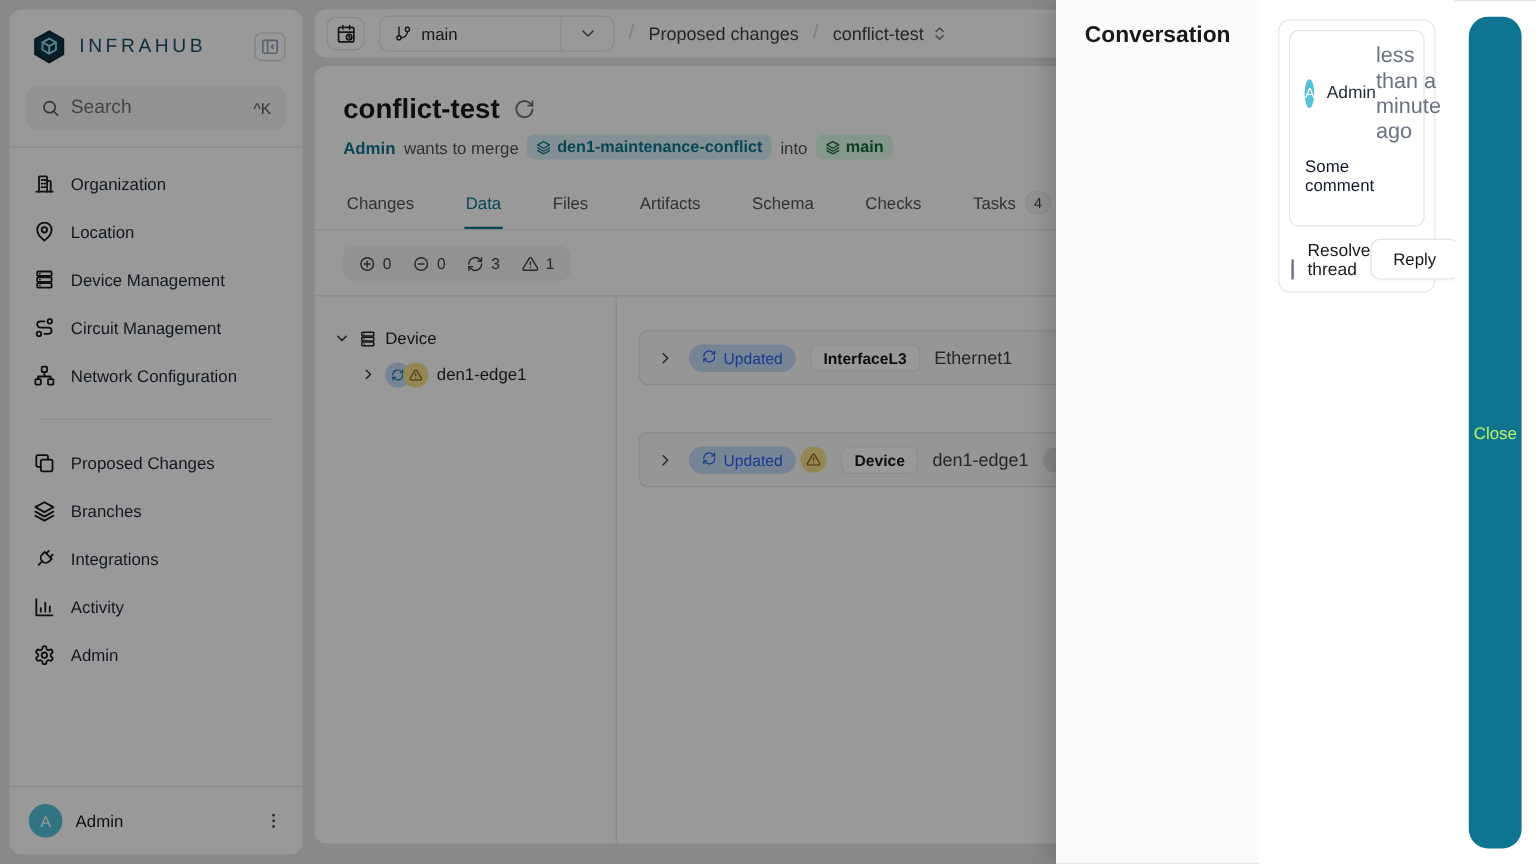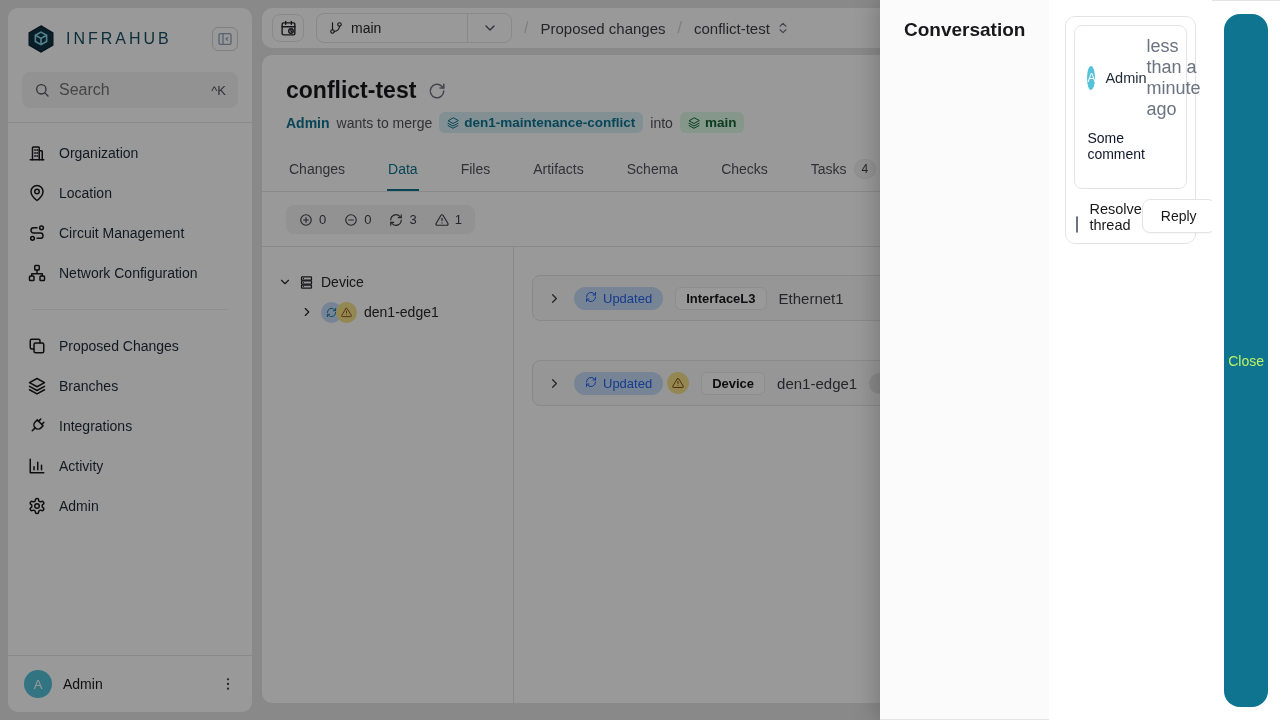--- a/index.html
+++ b/index.html
@@ -144,20 +144,29 @@
       <span>Organization</span>
     </div>
     <div class="nav-item">
       <svg class="ico" width="18" height="18" viewBox="0 0 24 24">
           <path d="M20 10c0 6-8 12-8 12s-8-6-8-12a8 8 0 0 1 16 0Z"></path>
           <circle cx="12" cy="10" r="3"></circle>
         </svg>
       <span>Location</span>
     </div>
     <div class="nav-item">
+      <svg class="ico" width="18" height="18" viewBox="0 0 24 24" stroke-width="1.8">
+          <rect x="4" y="3" width="16" height="5" rx="1"></rect>
+          <rect x="4" y="9.5" width="16" height="5" rx="1"></rect>
+          <rect x="4" y="16" width="16" height="5" rx="1"></rect>
+          <path d="M7 5.5h.01M7 12h.01M7 18.5h.01"></path>
+        </svg>
+      <span>Device Management</span>
+    </div>
+    <div class="nav-item">
       <svg class="ico" width="18" height="18" viewBox="0 0 24 24">
           <circle cx="6" cy="19" r="2.5"></circle>
           <circle cx="18" cy="5" r="2.5"></circle>
           <path d="M12 19h4.5a3.5 3.5 0 0 0 0-7h-9a3.5 3.5 0 0 1 0-7H12"></path>
         </svg>
       <span>Circuit Management</span>
     </div>
     <div class="nav-item">
       <svg class="ico" width="18" height="18" viewBox="0 0 24 24" stroke-width="1.8">
           <rect x="9" y="2" width="6" height="6" rx="1"></rect>

